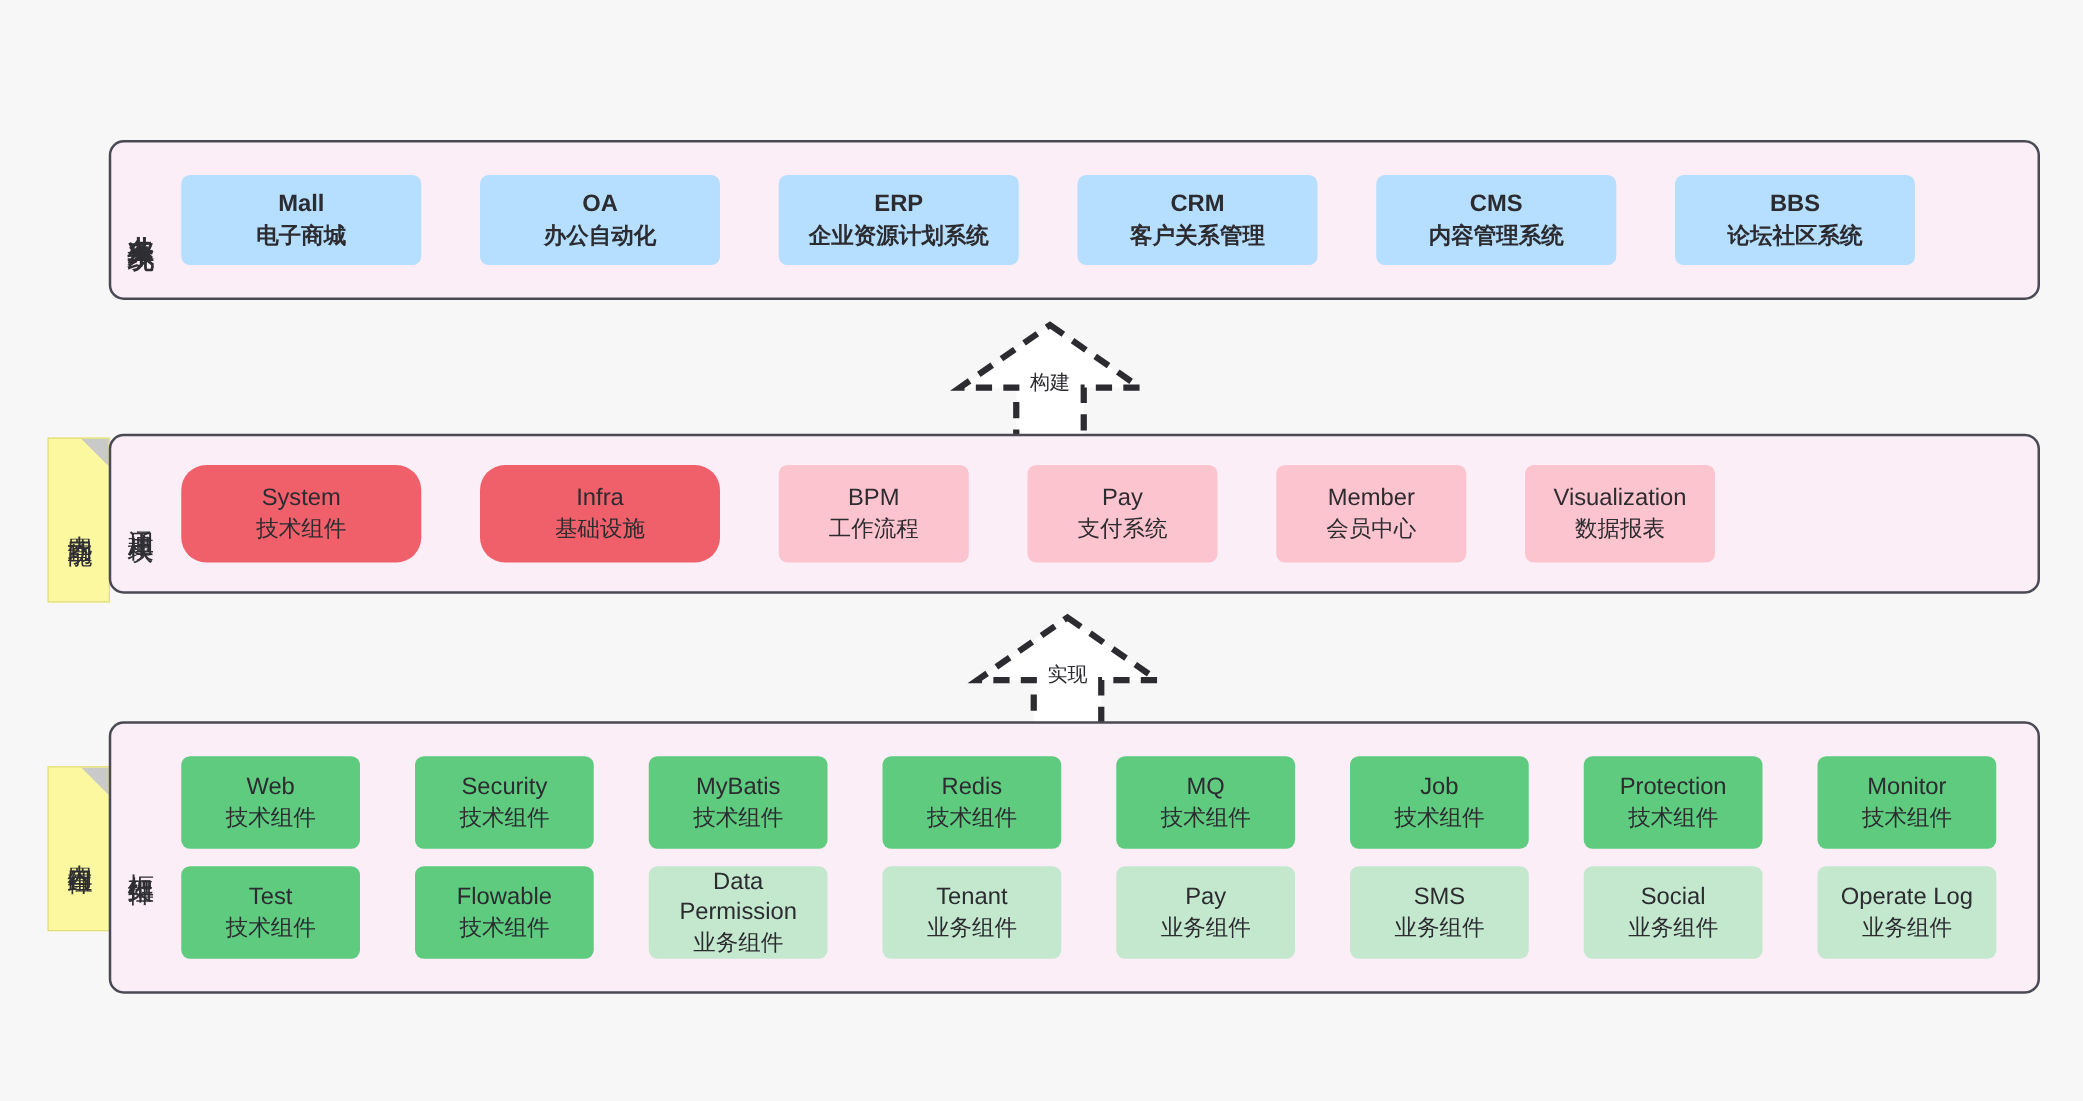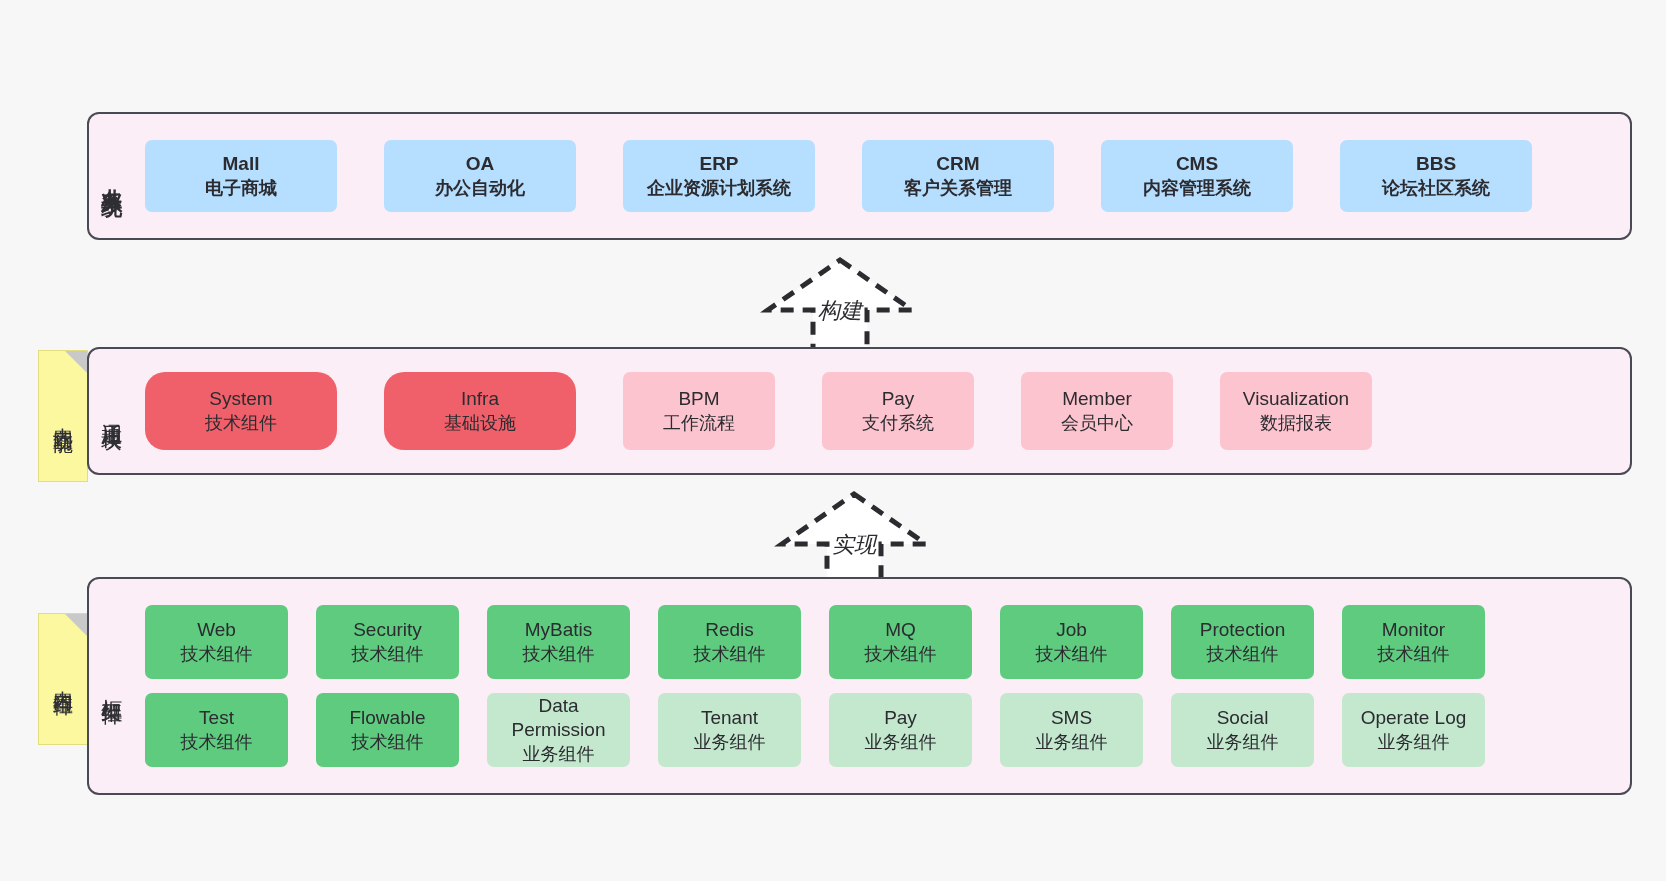--- a/index.html
+++ b/index.html
@@ -113,21 +113,21 @@
   }
   #layer-framework .layer-body {
     flex-direction: column;
     justify-content: center;
     align-items: stretch;
     gap: 14px;
     padding-left: 10px;
   }
   .fw-row {
     display: flex;
-    gap: 28px;
+    gap: 44px;
     align-items: center;
   }
   .card-green {
     background: #5ecb7f;
     width: 143px;
     height: 74px;
   }
   .card-lightgreen {
     background: #c3e8ce;
     width: 143px;
@@ -180,27 +180,26 @@
     position: absolute;
     width: 160px;
     height: 96px;
   }
   .arrow svg { display: block; width: 100%; height: 100%; overflow: visible; }
   .arrow-label {
     position: absolute;
     left: 50%;
     transform: translateX(-50%);
     top: 38px;
-    font-size: 22px;
+    font-size: 16px;
     color: #2b2b30;
     background: transparent;
     padding: 0 2px;
     white-space: nowrap;
     user-select: none;
-    font-style: italic;
   }
   #arrow-build { left: 760px; top: 258px; }
   #arrow-impl  { left: 774px; top: 492px; text-align: center; }
 </style>
 </head>
 <body>
 
 <div class="canvas">
 
   <div class="layer" id="layer-business">

